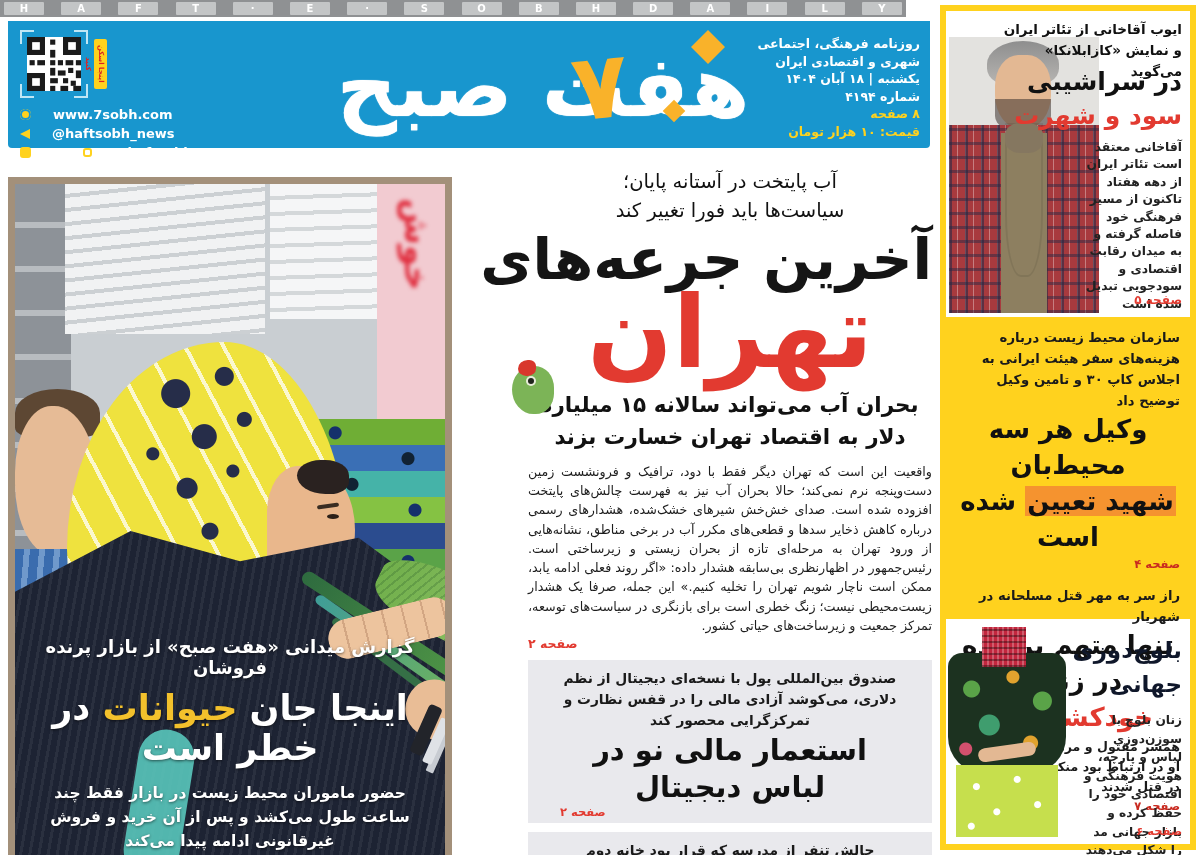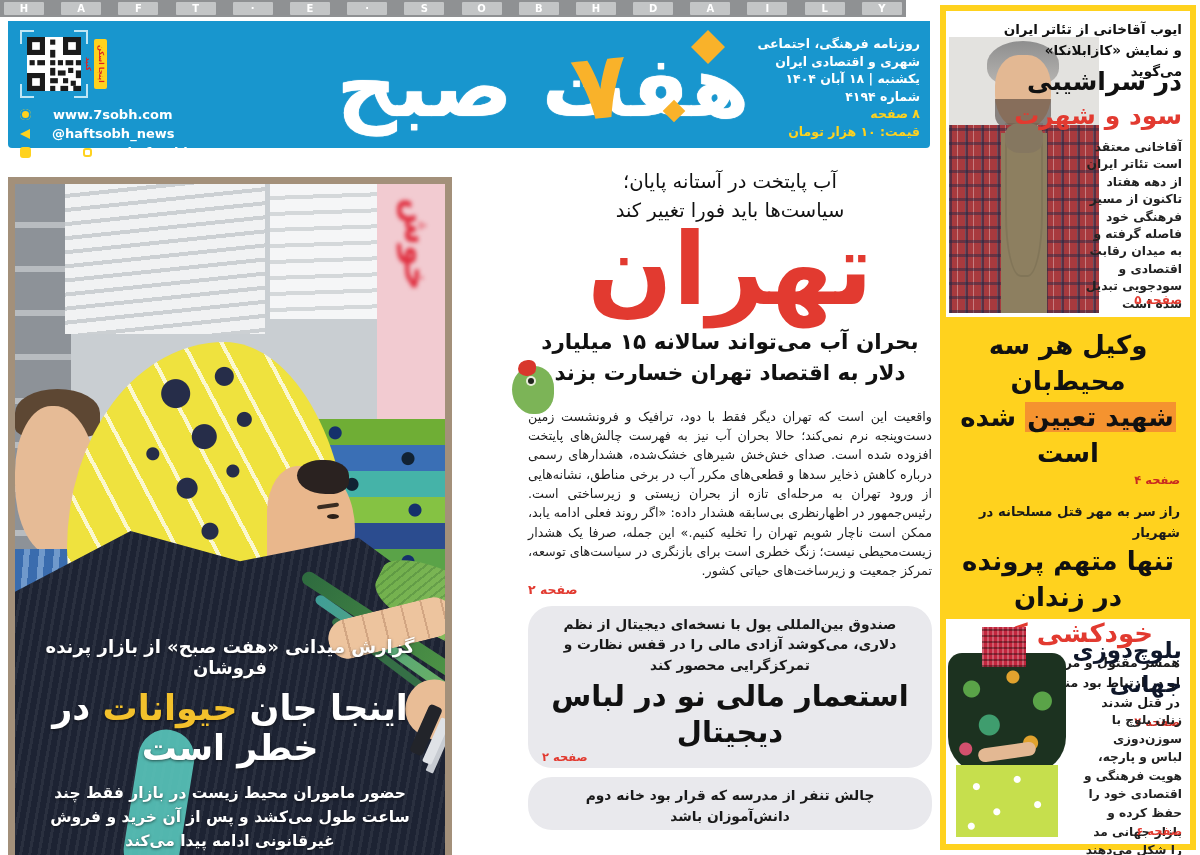--- a/index.html
+++ b/index.html
@@ -266,23 +266,23 @@
   
   #center-col { position:absolute; left:528px; top:167px; width:404px; direction:rtl; }
   #kicker { text-align:center; font-size:19.5px; font-weight:normal; color:#111; line-height:1.5; }
   #h-black { text-align:center; font-size:57px; font-weight:bold; color:#151515;
     line-height:1.05; letter-spacing:-2px; margin-top:4px; white-space:nowrap; }
   #h-red { text-align:center; font-size:100px; font-weight:bold; color:#e23a30;
     line-height:1.0; letter-spacing:-2px; margin-top:-6px; }
   #subhead { text-align:center; font-size:21.5px; font-weight:bold; color:#111;
     line-height:1.45; margin-top:6px; }
   #main-body { font-size:12.7px; color:#1c1c1c; line-height:1.52; text-align:justify;
-    margin-top:19px; }
+    margin-top:10px; }
   #main-page { color:#e23a30; font-size:12.5px; font-weight:bold; margin-top:1px; text-align:left; }
-  .gray-box { background:#e9e9ed; margin-top:9px; padding:8px 14px 4px;border-radius:24px; }
+  .gray-box { background:#e9e9ed; margin-top:9px; padding:8px 32px 4px; }
   .gb-lead { text-align:center; font-size:13.8px; font-weight:bold; color:#1a1a1a; line-height:1.5; }
   .gb-title { text-align:center; font-size:29px; font-weight:bold; color:#111;
     line-height:1.25; margin-top:2px; }
   .gb-page { color:#e23a30; font-size:11.5px; font-weight:bold; text-align:left; }
 </style>
 </head>
 <body>
 
 <div id="page">
 
@@ -424,20 +424,21 @@
     <span class="head"></span>
     <span class="beak"></span>
     <span class="p-eye"></span>
   </div>
 
   <div id="center-col">
     <div id="kicker">
       <div>آب پایتخت در آستانه پایان؛</div>
       <div>سیاست‌ها باید فورا تغییر کند</div>
     </div>
+    <div id="h-black">آخرین جرعه‌های</div>
     <div id="h-red">تهران</div>
     <div id="subhead">بحران آب می‌تواند سالانه ۱۵ میلیارد دلار به اقتصاد تهران خسارت بزند</div>
     <div id="main-body">واقعیت این است که تهران دیگر فقط با دود، ترافیک و فرونشست زمین دست‌وپنجه نرم نمی‌کند؛ حالا بحران آب نیز به فهرست چالش‌های پایتخت افزوده شده است. صدای خش‌خش شیرهای خشک‌شده، هشدارهای رسمی درباره کاهش ذخایر سدها و قطعی‌های مکرر آب در برخی مناطق، نشانه‌هایی از ورود تهران به مرحله‌ای تازه از بحران زیستی و زیرساختی است. رئیس‌جمهور در اظهارنظری بی‌سابقه هشدار داده: «اگر روند فعلی ادامه یابد، ممکن است ناچار شویم تهران را تخلیه کنیم.» این جمله، صرفا یک هشدار زیست‌محیطی نیست؛ زنگ خطری است برای بازنگری در سیاست‌های توسعه، تمرکز جمعیت و زیرساخت‌های حیاتی کشور.</div>
     <div id="main-page">صفحه ۲</div>
 
     <div class="gray-box">
       <div class="gb-lead">صندوق بین‌المللی پول با نسخه‌ای دیجیتال از نظم دلاری، می‌کوشد آزادی مالی را در قفس نظارت و تمرکزگرایی محصور کند</div>
       <div class="gb-title">استعمار مالی نو در لباس دیجیتال</div>
       <div class="gb-page">صفحه ۲</div>
     </div>
@@ -461,20 +462,21 @@
       </div>
       <div id="sb1-kicker">ایوب آقاخانی از تئاتر ایران و نمایش «کازابلانکا» می‌گوید</div>
       <div id="sb1-title">در سراشیبی</div>
       <div id="sb1-title-red">سود و شهرت</div>
       <div id="sb1-body">آقاخانی معتقد است تئاتر ایران از دهه هفتاد تاکنون از مسیر فرهنگی خود فاصله گرفته و به میدان رقابت اقتصادی و سودجویی تبدیل شده است</div>
       <div id="sb1-page">صفحه ۵</div>
     </div>
 
     <div id="sb-yellow">
       <div id="sbA">
+        <div class="sb-lead">سازمان محیط زیست درباره هزینه‌های سفر هیئت ایرانی به اجلاس کاپ ۳۰ و تامین وکیل توضیح داد</div>
         <div class="sb-title">
           <div>وکیل هر سه محیط‌بان</div>
           <div>
             <span class="hl-salmon">شهید تعیین</span>
             <span>شده است</span>
           </div>
         </div>
         <div class="sb-page">صفحه ۴</div>
       </div>
       <div id="sbB">

